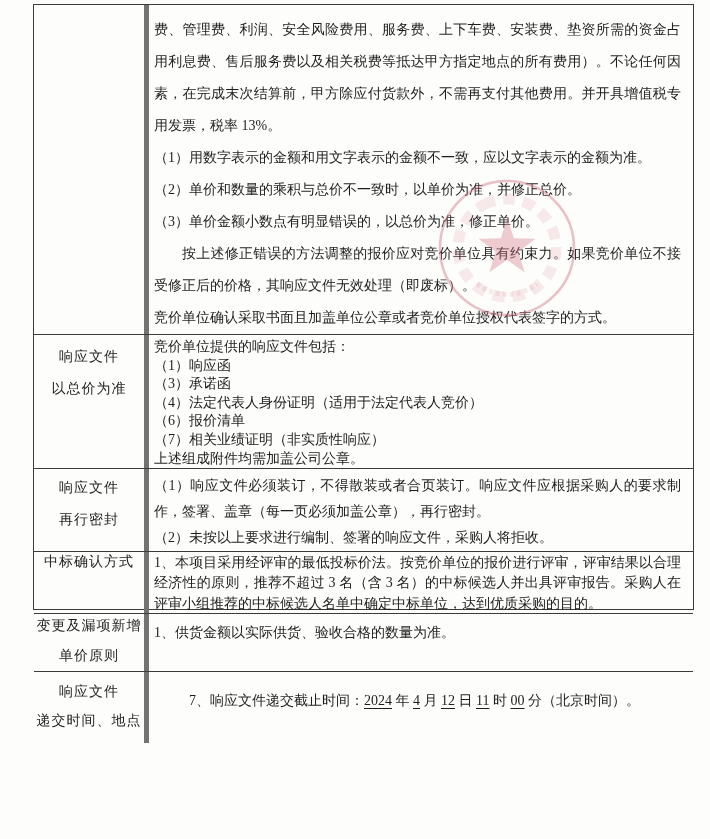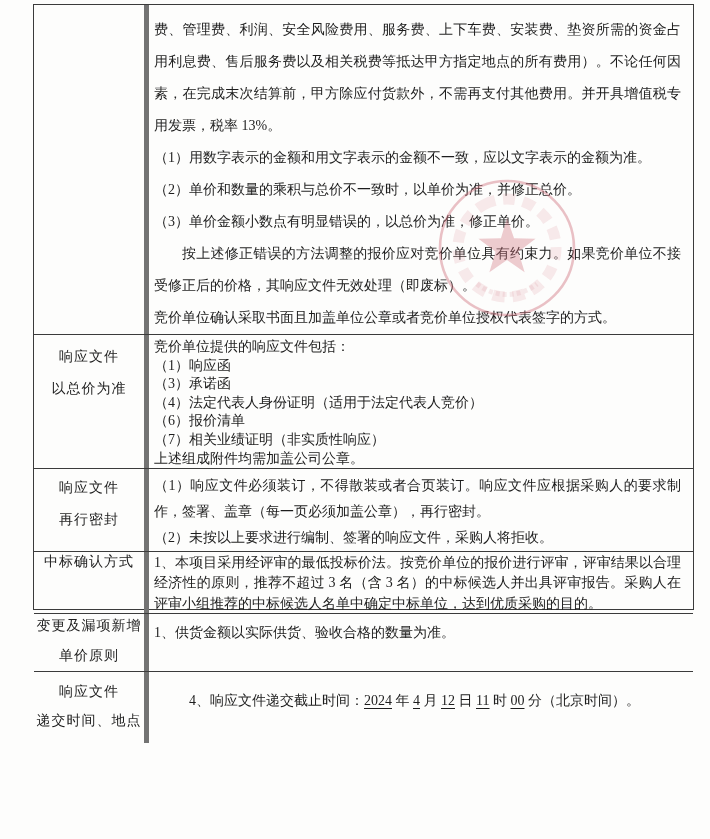--- a/index.html
+++ b/index.html
@@ -130,21 +130,21 @@
       </div>
     </div>
 
     <div class="row r6">
       <div class="label-cell lc6">
         <div>响应文件</div>
         <div>递交时间、地点</div>
       </div>
       <div class="content-cell cc6">
         <div class="line">
-          <span>4、响应文件递交截止时间：</span><span class="uline">2024</span><span> 年 </span><span class="uline">4</span><span> 月 </span><span class="uline">12</span><span> 日 </span><span class="uline">11</span><span> 时 </span><span class="uline">00</span><span> 分（北京时间）。</span>
+          <span>7、响应文件递交截止时间：</span><span class="uline">2024</span><span> 年 </span><span class="uline">4</span><span> 月 </span><span class="uline">12</span><span> 日 </span><span class="uline">11</span><span> 时 </span><span class="uline">00</span><span> 分（北京时间）。</span>
         </div>
         <div class="line">
           
         </div>
 
       </div>
     </div>
 
   </div>
 

